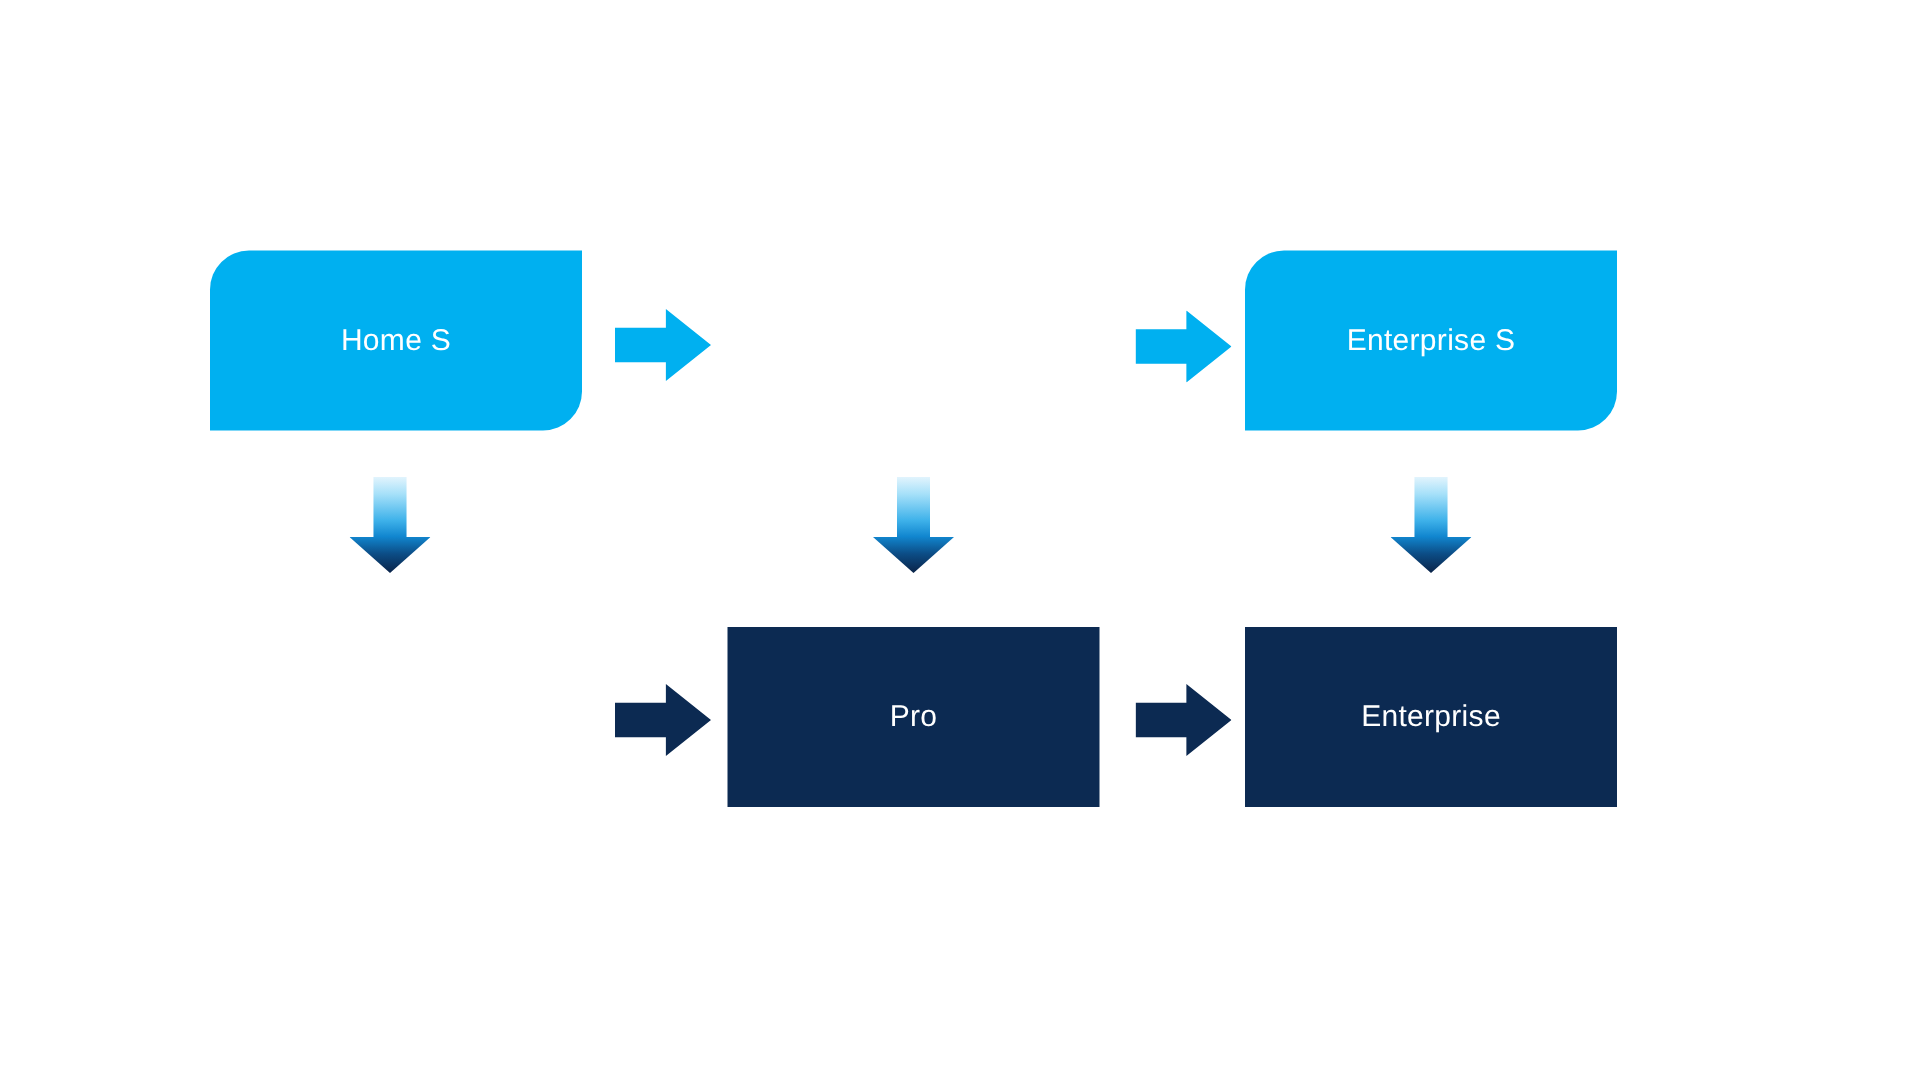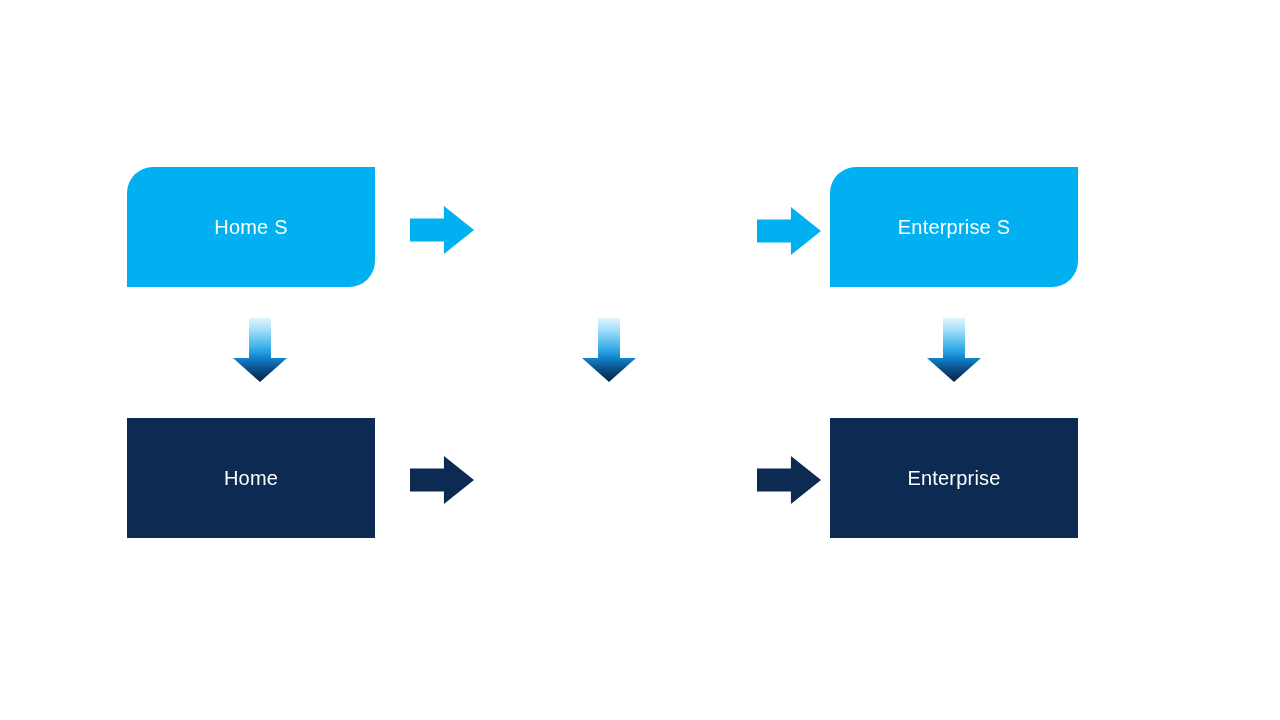--- a/index.html
+++ b/index.html
@@ -34,21 +34,21 @@
   }
   .node.top {
     background: #00b0f0;
     border-radius: 26px 0 26px 0;
   }
   .node.bottom {
     background: #0c2a52;
     border-radius: 0;
   }
   
-  .col1 { left: 127px; }
+  .col1 { left: 140px; }
   .col2 { left: 485px; }
   .col3 { left: 830px; align-items: center; }
   .row-top    { top: 167px; }
   .row-bottom { top: 418px; }
 
   
   .arrow-right {
     position: absolute;
     width: 64px;
     height: 48px;
@@ -99,22 +99,22 @@
     <span>Enterprise S</span>
   </div>
 
   <div class="arrow-right light ar-top1"></div>
   <div class="arrow-right light ar-top2"></div>
 
   <div class="arrow-down ad-col1"></div>
   <div class="arrow-down ad-col2"></div>
   <div class="arrow-down ad-col3"></div>
 
-  <div class="node bottom col1 row-bottom">
-    <span>Home</span>
+  <div class="node bottom col2 row-bottom">
+    <span>Pro</span>
   </div>
   <div class="node bottom col3 row-bottom">
     <span>Enterprise</span>
   </div>
 
   <div class="arrow-right dark ar-bottom1"></div>
   <div class="arrow-right dark ar-bottom2"></div>
 
 </div>
 

